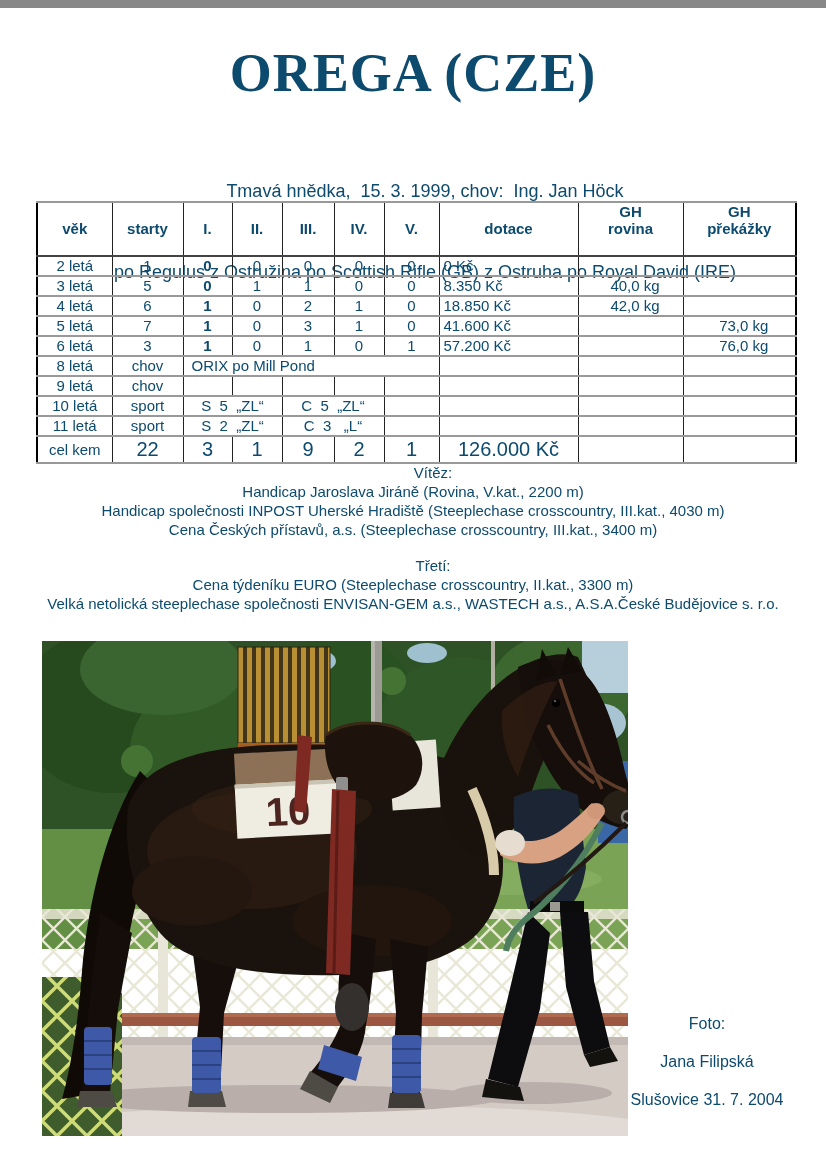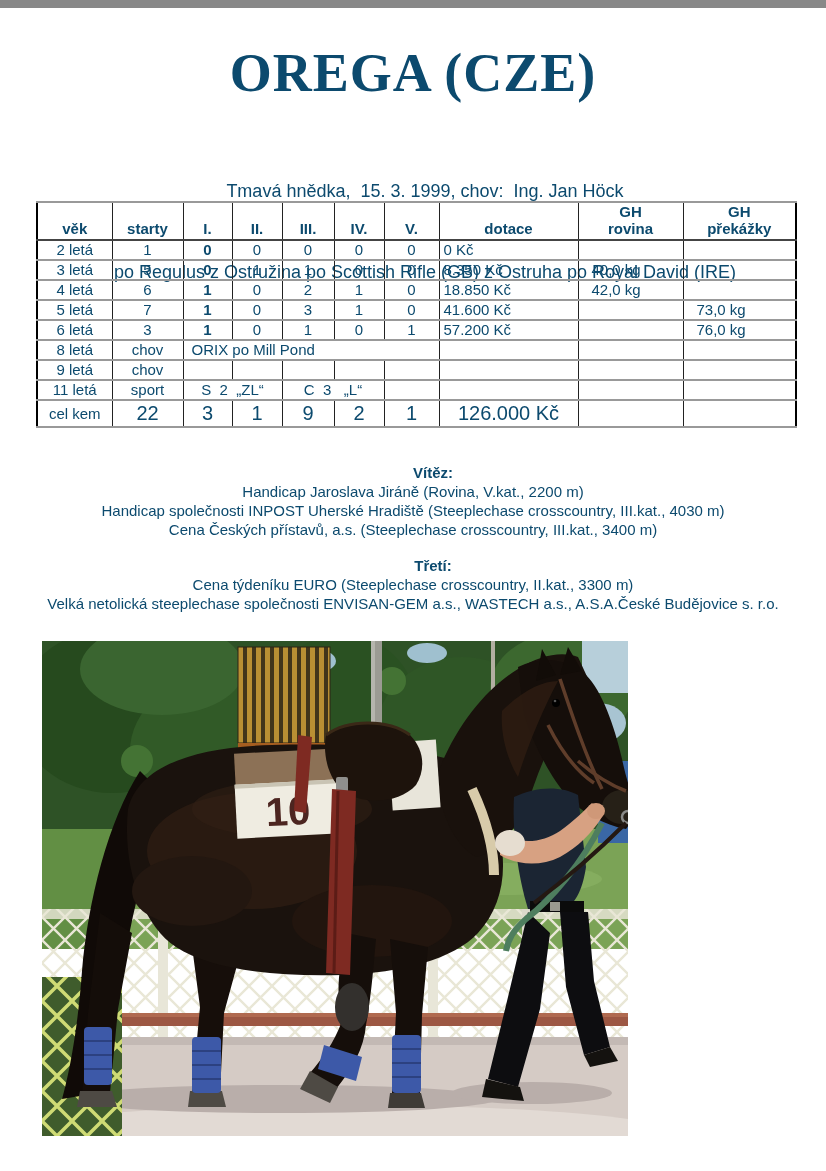--- a/index.html
+++ b/index.html
@@ -23,36 +23,36 @@
     font-size:15px;
   }
   .results th,.results td{
     border-left:1px solid #222;border-right:1px solid #222;
     border-top:2px solid #999;border-bottom:2px solid #999;
     padding:0 4px;text-align:center;overflow:hidden;white-space:pre;
   }
   .results{border:2px solid #000;}
   .results th{
     font-weight:700;vertical-align:bottom;height:34px;
-    line-height:17px;padding-bottom:2px;border-bottom:2px solid #444;
+    line-height:17px;padding-bottom:18px;border-bottom:2px solid #444;
   }
   .results td{height:18px;line-height:18px;}
   .results td.b{font-weight:700;}
   .results td.ar{text-align:left;padding-right:8px;}
   .results td.al{text-align:left;padding-left:8px;}
-  .results td.kg{text-align:left;padding-left:13px;}
+  .results td.kg{text-align:center;padding-left:13px;}
   .results tr.total td{
     height:25px;line-height:25px;font-weight:400;border-top:2px solid #777;
   }
   .results td.big{font-size:20px;}
   .section{
     position:absolute;left:0;width:100%;text-align:center;
     font-size:15px;line-height:19px;
   }
-  .section .heading{font-weight:700;padding-left:40px;}
+  .section .heading{font-weight:400;padding-left:40px;}
   .bold-inline{font-weight:700;}
   .photo-wrap{position:absolute;left:42px;top:633px;width:586px;height:495px;}
   .photo-wrap svg{display:block;}
   .credit{
     position:absolute;left:612px;top:1006px;width:190px;text-align:center;
     font-size:16px;line-height:19px;
   }
   .credit div{margin-bottom:19px;}
 </style>
 </head>
@@ -169,20 +169,30 @@
           <td class=""></td>
           <td class=""></td>
           <td class=""></td>
           <td class=""></td>
           <td class=""></td>
           <td class=""></td>
           <td class=""></td>
           <td class=""></td>
         </tr>
         <tr>
+          <td class="">10 letá</td>
+          <td class="">sport</td>
+          <td colspan="2" class="">S  5  „ZL“</td>
+          <td colspan="2" class="">C  5  „ZL“</td>
+          <td class=""></td>
+          <td class=""></td>
+          <td class=""></td>
+          <td class=""></td>
+        </tr>
+        <tr>
           <td class="">11 letá</td>
           <td class="">sport</td>
           <td colspan="2" class="">S  2  „ZL“</td>
           <td colspan="2" class="">C  3   „L“</td>
           <td class=""></td>
           <td class=""></td>
           <td class=""></td>
           <td class=""></td>
         </tr>
         <tr class="total">
@@ -377,14 +387,19 @@
         <path d="M458,192 C478,204 500,202 518,190 C532,180 542,170 550,162 L560,176 C550,192 536,206 518,216 C498,226 474,224 458,214 Z" fill="#d7a182"></path>
         <ellipse cx="468" cy="202" rx="15" ry="13" fill="#e6ddd0"></ellipse>
         <ellipse cx="554" cy="170" rx="9" ry="8" fill="#cf9878"></ellipse>
       </g>
 
       <path d="M560,182 C540,222 510,258 484,278 C472,288 466,298 464,310" stroke="#4e7e5e" stroke-width="6" fill="none"></path>
       <path d="M584,182 C552,214 516,244 492,262" stroke="#241812" stroke-width="4" fill="none"></path>
     </svg>
   </div>
 
+  <div class="credit">
+    <div>Foto:</div>
+    <div>Jana Filipská</div>
+    <div>Slušovice 31. 7. 2004</div>
+  </div>
 
 </div>
 
 </body></html>

